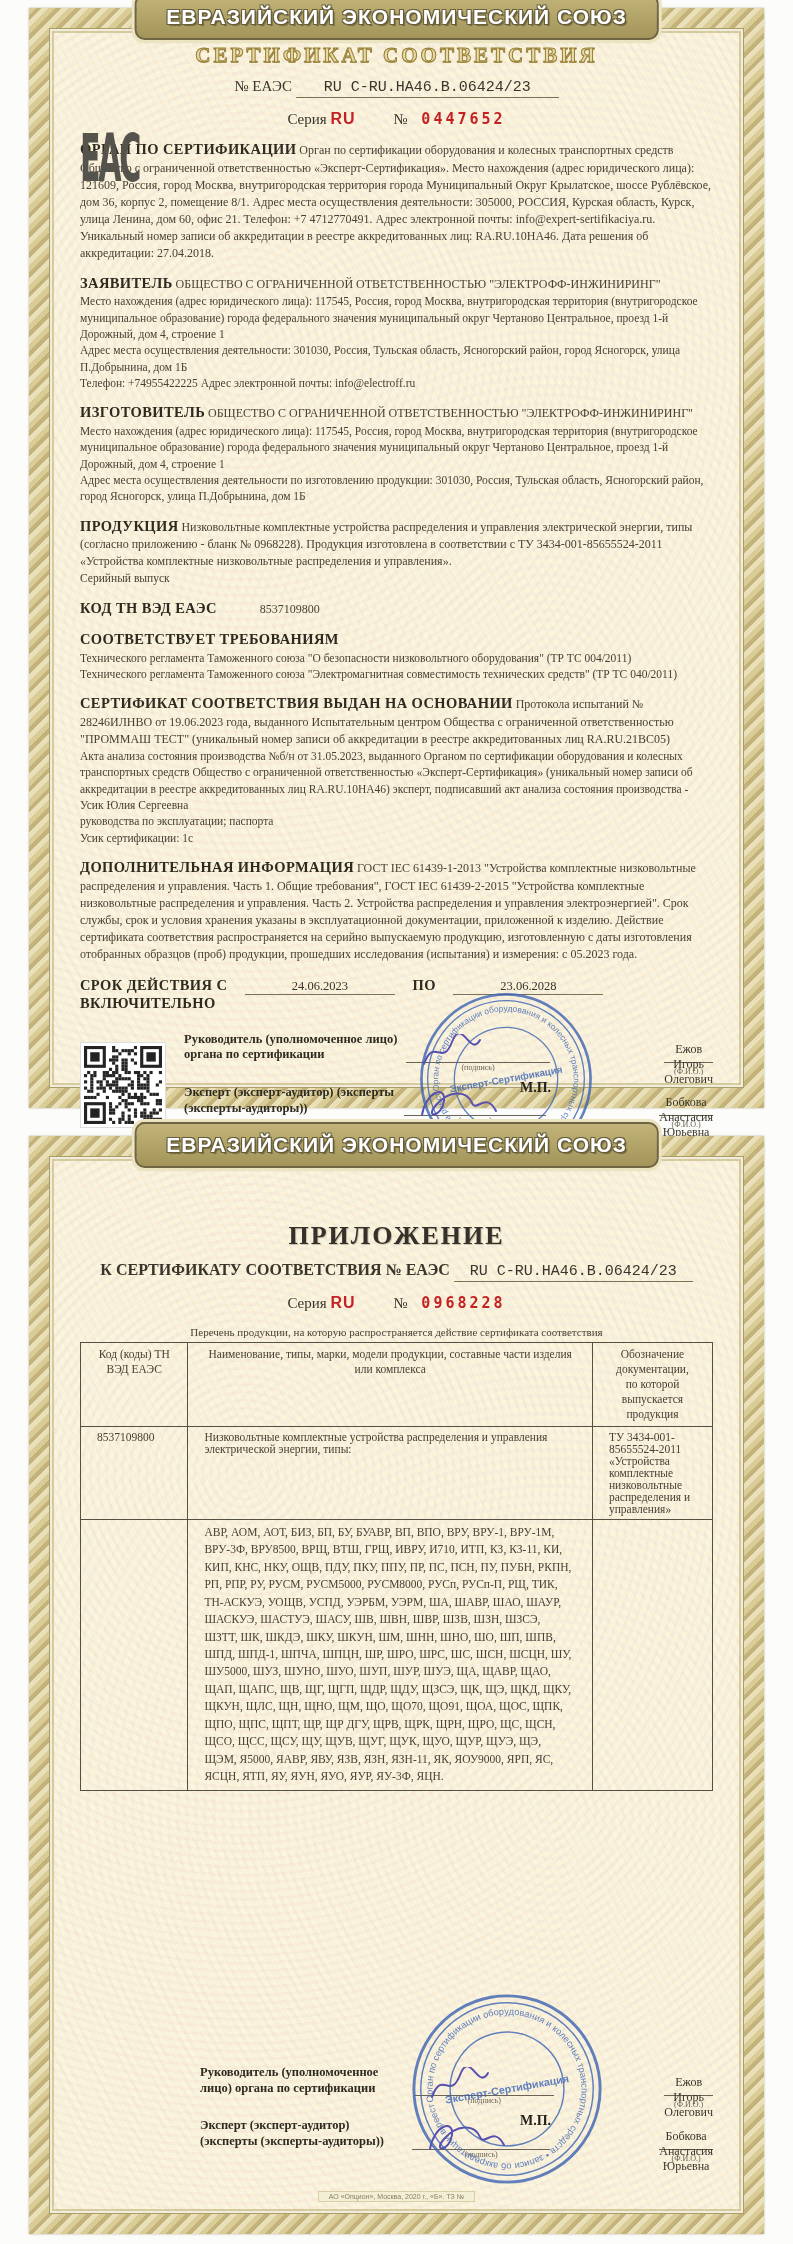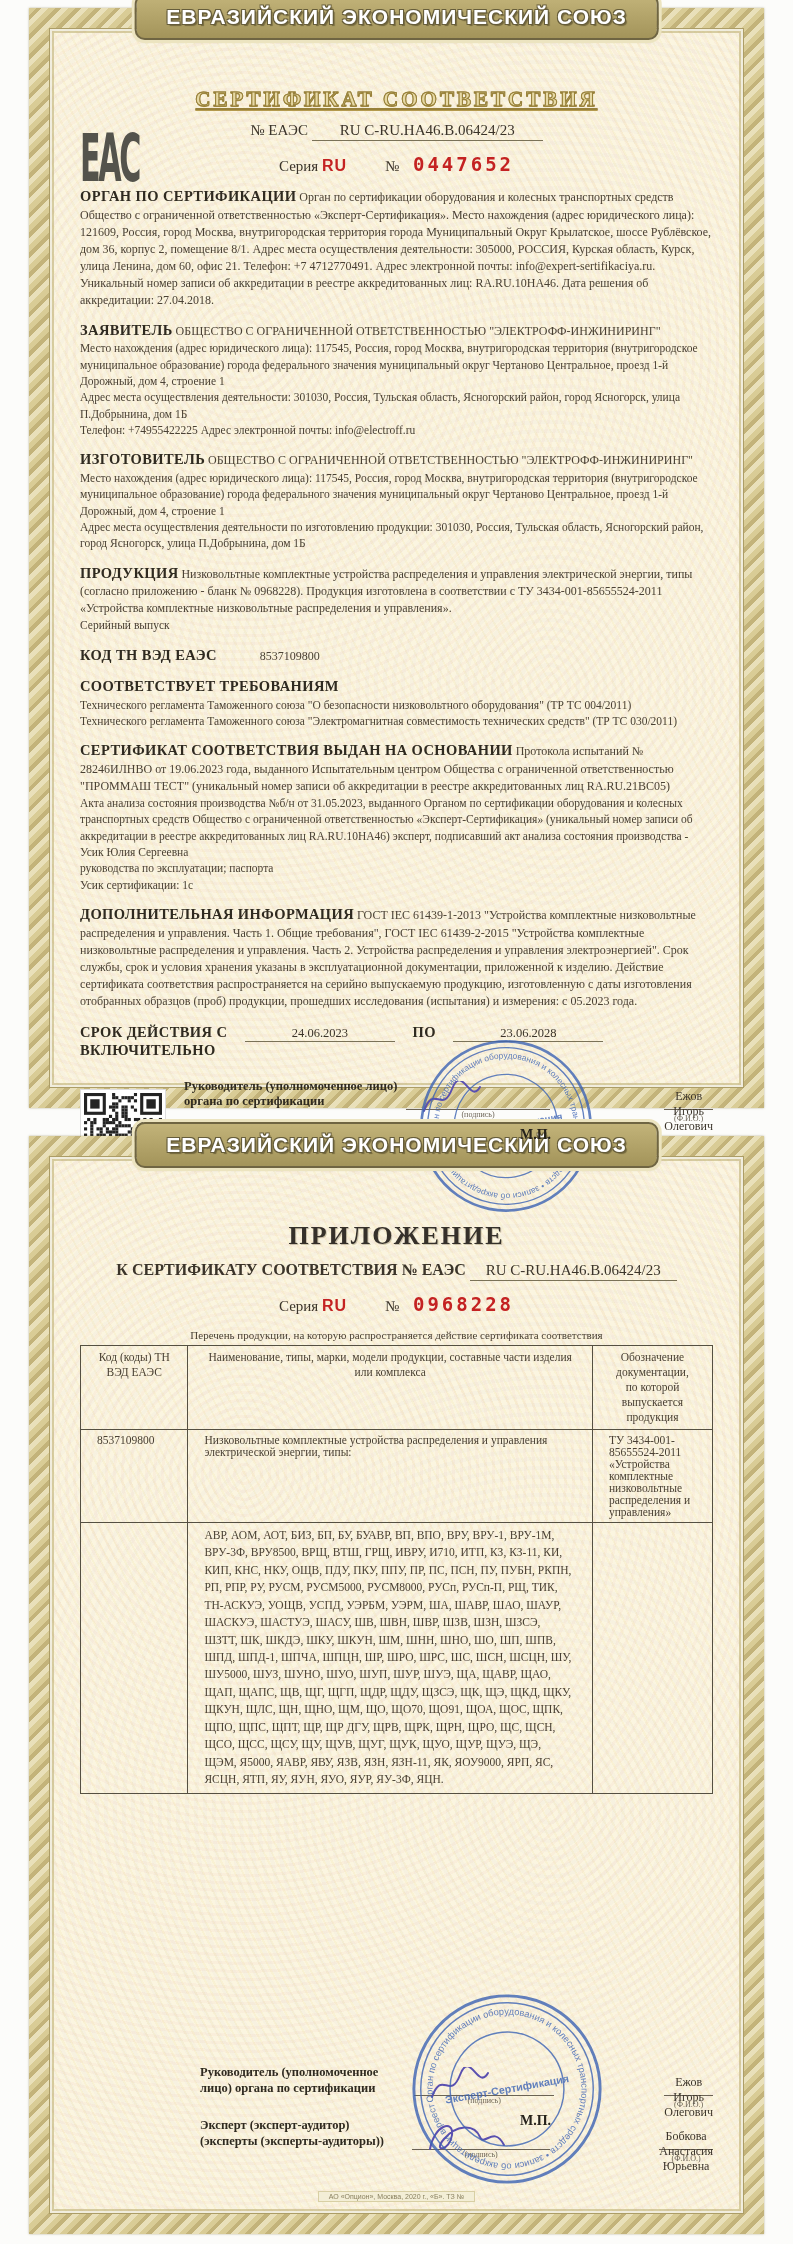--- a/index.html
+++ b/index.html
@@ -18,31 +18,31 @@
       #fbf5e0;
     padding:14px 30px 10px 30px;display:flex;flex-direction:column;}
   .band{position:absolute;top:-14px;left:50%;transform:translateX(-50%);z-index:3;
     white-space:nowrap;padding:9px 30px;border:2px solid #6f6542;border-radius:10px;
     background:linear-gradient(180deg,#c2b379,#a3945a);
     box-shadow:0 0 0 3px #ece4c0,0 1px 3px rgba(90,80,40,.5);
     font-family:"Liberation Sans",sans-serif;font-weight:bold;font-size:21px;letter-spacing:1px;
     color:#fff;text-shadow:-1px -1px 0 #665d3b,1px -1px 0 #665d3b,-1px 1px 0 #665d3b,1px 1px 0 #665d3b,2px 2px 1px rgba(70,60,30,.55);}
   .eac{position:absolute;left:30px;top:92px;font-family:"DejaVu Sans",sans-serif;font-weight:bold;
     font-size:52px;color:#54534c;transform:scale(.58,1.25);transform-origin:left top;letter-spacing:-4px;}
-  .doc-title{margin-top:44px;text-align:center;font-family:"Liberation Serif",serif;font-weight:bold;
+  .doc-title{text-align:center;font-family:"Liberation Serif",serif;font-weight:bold;
     font-size:21px;letter-spacing:3px;color:#e7d9a4;-webkit-text-stroke:1px #97803a;
-    text-shadow:0 1px 0 #b49a4e;text-decoration:underline;}
+    text-shadow:0 1px 0 #b49a4e;}
   .annex-title{margin-top:50px;text-align:center;font-weight:bold;font-size:26px;letter-spacing:2px;color:#35302a;
     text-shadow:1px 1px 0 rgba(120,110,80,.35);}
   .numline{text-align:center;margin-top:10px;font-size:15px;color:#3b342a;}
   .numline .lbl{font-size:15px;}
-  .numline .val{display:inline-block;border-bottom:1px solid #7a7258;padding:0 28px 1px 28px;font-size:15px;}
+  .numline .val{display:inline-block;border-bottom:1px solid #7a7258;padding:0 28px 1px 28px;font-size:15px;font-family:Liberation Mono, monospace;}
   .serline{text-align:center;margin-top:12px;font-size:15px;}
   .serline .red{color:#c42222;font-family:"Liberation Sans",sans-serif;font-weight:bold;font-size:16px;letter-spacing:1px;}
-  .serline .num{color:#c42222;font-family:"DejaVu Sans Mono",monospace;font-weight:bold;font-size:19px;letter-spacing:3px;}
+  .serline .num{color:#c42222;font-family:"DejaVu Sans Mono",monospace;font-weight:bold;font-size:15px;letter-spacing:3px;}
   .serline .nsign{margin-left:34px;margin-right:10px;}
   .sec{margin-top:11px;font-size:11.5px;line-height:1.42;color:#4a4134;}
   .sh{font-weight:bold;font-size:14.5px;letter-spacing:.4px;color:#2f2a20;}
   .sl{font-size:12px;}
   .sl.caps{font-size:12px;}
   .ln{font-size:11.5px;}
   .code-lead{margin-left:40px;font-size:12px;}
   .spacer1{height:52px;}
   .spacer2{height:58px;}
   .validity{margin-top:14px;font-size:14.5px;}
@@ -123,21 +123,21 @@
     <div class="spacer1"></div>
 
     <div class="sec">
       <span class="sh">КОД ТН ВЭД ЕАЭС</span>
       <span class="code-lead">8537109800</span>
     </div>
 
     <div class="sec">
       <div class="sh">СООТВЕТСТВУЕТ ТРЕБОВАНИЯМ</div>
       <div class="ln">Технического регламента Таможенного союза "О безопасности низковольтного оборудования" (ТР ТС 004/2011)</div>
-      <div class="ln">Технического регламента Таможенного союза "Электромагнитная совместимость технических средств" (ТР ТС 030/2011)</div>
+      <div class="ln">Технического регламента Таможенного союза "Электромагнитная совместимость технических средств" (ТР ТС 040/2011)</div>
     </div>
 
     <div class="spacer2"></div>
 
     <div class="sec">
       <span class="sh">СЕРТИФИКАТ СООТВЕТСТВИЯ ВЫДАН НА ОСНОВАНИИ</span>
       <span class="sl">Протокола испытаний № 28246ИЛНВО от 19.06.2023 года, выданного Испытательным центром Общества с ограниченной ответственностью "ПРОММАШ ТЕСТ" (уникальный номер записи об аккредитации в реестре аккредитованных лиц RA.RU.21ВС05)</span>
       <div class="ln">Акта анализа состояния производства №б/н от 31.05.2023, выданного Органом по сертификации оборудования и колесных транспортных средств Общество с ограниченной ответственностью «Эксперт-Сертификация» (уникальный номер записи об аккредитации в реестре аккредитованных лиц RA.RU.10НА46) эксперт, подписавший акт анализа состояния производства - Усик Юлия Сергеевна</div>
       <div class="ln">руководства по эксплуатации; паспорта</div>
       <div class="ln">Усик сертификации: 1с</div>

